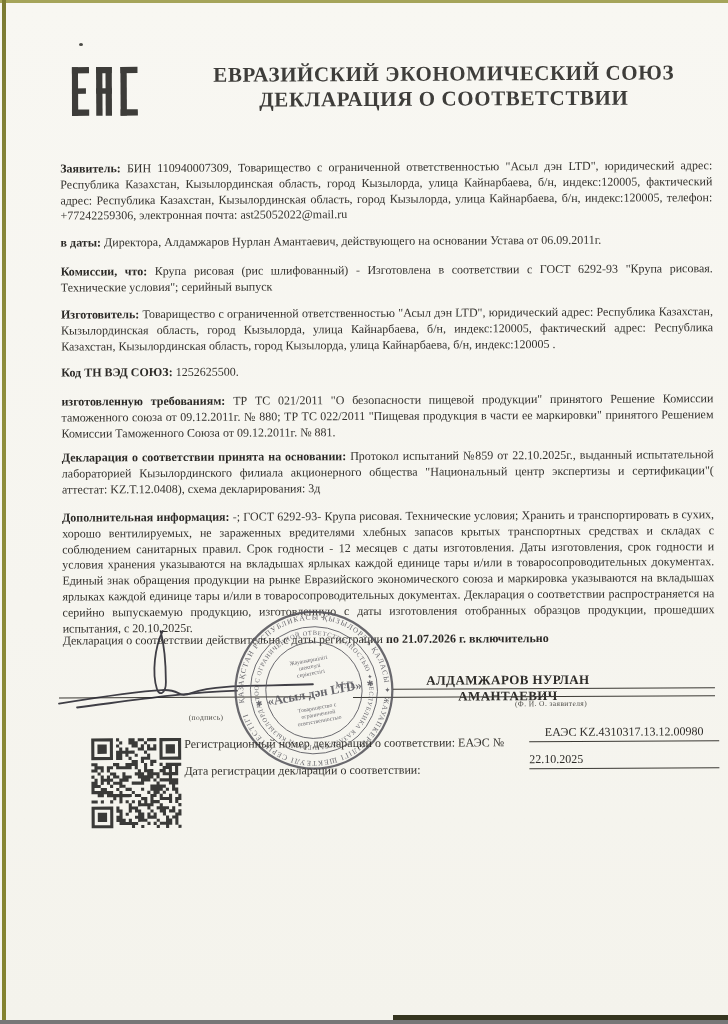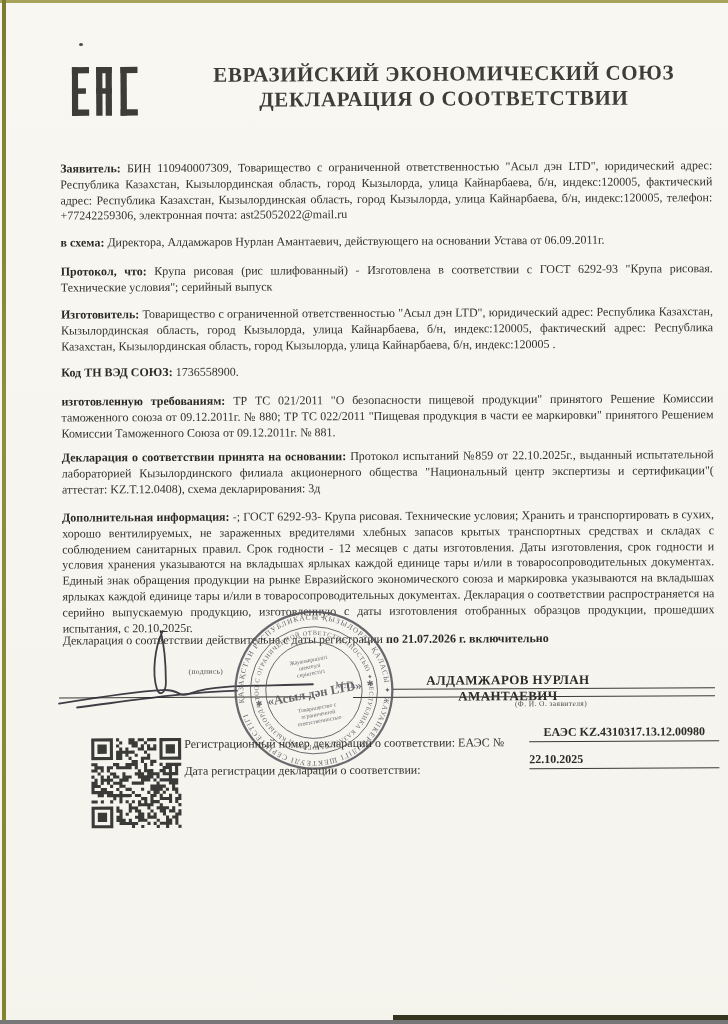--- a/index.html
+++ b/index.html
@@ -26,21 +26,21 @@
   .caption{position:absolute;font-size:7.5px;letter-spacing:.4px;color:#4c4a45;text-align:center;}
   .declarant{position:absolute;left:392px;width:230px;top:673px;text-align:center;
              font-weight:bold;font-size:13px;letter-spacing:.4px;color:#2e2c29;}
   .mp{position:absolute;left:334px;top:679px;font-size:10px;color:#4a4952;opacity:.75;}
   .sig{position:absolute;left:56px;top:626px;width:260px;height:85px;}
   .stamp{position:absolute;left:231px;top:608px;width:164px;height:164px;
          transform:rotate(-10deg);opacity:.88;}
   .qr{position:absolute;left:88px;top:735px;width:94px;height:94px;}
   
   .reg-label{position:absolute;left:183px;font-size:12px;color:#34322e;}
-  .reg-value{position:absolute;left:528px;width:190px;font-size:12px;font-weight:bold;
+  .reg-value{position:absolute;left:528px;width:190px;font-size:12px;font-weight:normal;
              color:#2e2c29;border-bottom:1.3px solid #3a3833;padding-bottom:1px;}
   .v-center{text-align:center;}
 </style>
 </head>
 <body>
 
 <div class="page">
   <div class="edge-top"></div>
   <div class="edge-left"></div>
   <div class="edge-bottom"></div>
@@ -66,38 +66,38 @@
       </svg>
     </div>
 
     <div class="title">
       <div>ЕВРАЗИЙСКИЙ ЭКОНОМИЧЕСКИЙ СОЮЗ</div>
       <div>ДЕКЛАРАЦИЯ О СООТВЕТСТВИИ</div>
     </div>
 
     <p class="para" style="top:148px"><b>Заявитель:</b> <span>БИН 110940007309, Товарищество с ограниченной ответственностью "Асыл дэн LTD", юридический адрес: Республика Казахстан, Кызылординская область, город Кызылорда, улица Кайнарбаева, б/н, индекс:120005, фактический адрес: Республика Казахстан, Кызылординская область, город Кызылорда, улица Кайнарбаева, б/н, индекс:120005, телефон: +77242259306, электронная почта: ast25052022@mail.ru</span></p>
 
-    <p class="para" style="top:222px"><b>в схема:</b> <span>Директора, Алдамжаров Нурлан Амантаевич, действующего на основании Устава от 06.09.2011г.</span></p>
+    <p class="para" style="top:222px"><b>в даты:</b> <span>Директора, Алдамжаров Нурлан Амантаевич, действующего на основании Устава от 06.09.2011г.</span></p>
 
-    <p class="para" style="top:251px"><b>Протокол, что:</b> <span>Крупа рисовая (рис шлифованный)  -  Изготовлена в соответствии с ГОСТ 6292-93 "Крупа рисовая. Технические условия";  серийный выпуск</span></p>
+    <p class="para" style="top:251px"><b>Комиссии, что:</b> <span>Крупа рисовая (рис шлифованный)  -  Изготовлена в соответствии с ГОСТ 6292-93 "Крупа рисовая. Технические условия";  серийный выпуск</span></p>
 
     <p class="para" style="top:294px"><b>Изготовитель:</b> <span>Товарищество с ограниченной ответственностью "Асыл дэн LTD", юридический адрес: Республика Казахстан, Кызылординская область, город Кызылорда, улица Кайнарбаева, б/н, индекс:120005, фактический адрес: Республика Казахстан, Кызылординская область, город Кызылорда, улица Кайнарбаева, б/н, индекс:120005 .</span></p>
 
-    <p class="para" style="top:352px"><b>Код ТН ВЭД СОЮЗ:</b> <span>1736558900.</span></p>
+    <p class="para" style="top:352px"><b>Код ТН ВЭД СОЮЗ:</b> <span>1252625500.</span></p>
 
     <p class="para" style="top:381px"><b>изготовленную требованиям:</b> <span>ТР ТС 021/2011 "О безопасности пищевой продукции" принятого Решение Комиссии таможенного союза от 09.12.2011г. № 880; ТР ТС 022/2011 "Пищевая продукция в части ее маркировки" принятого Решением Комиссии Таможенного Союза от 09.12.2011г. № 881.</span></p>
 
     <p class="para" style="top:437px"><b>Декларация о соответствии принята на основании:</b> <span>Протокол испытаний №859 от 22.10.2025г., выданный испытательной лабораторией Кызылординского филиала акционерного общества "Национальный центр экспертизы и сертификации"( аттестат: KZ.T.12.0408), схема декларирования: 3д</span></p>
 
     <p class="para" style="top:497px"><b>Дополнительная информация:</b> <span>-; ГОСТ 6292-93- Крупа рисовая. Технические условия; Хранить и транспортировать в сухих, хорошо вентилируемых, не зараженных вредителями хлебных запасов крытых транспортных средствах и складах с соблюдением санитарных правил. Срок годности - 12 месяцев с даты изготовления. Даты изготовления, срок годности и условия хранения указываются на вкладышах ярлыках каждой единице тары и/или в товаросопроводительных документах. Единый знак обращения продукции на рынке Евразийского экономического союза и маркировка указываются на вкладышах ярлыках каждой единице тары и/или в товаросопроводительных документах. Декларация о соответствии распространяется на серийно выпускаемую продукцию, изготовленную с даты изготовления отобранных образцов продукции, прошедших испытания, с 20.10.2025г.</span></p>
 
     <p class="para" style="top:620px"><span>Декларация о соответствии действительна с даты регистрации</span> <b>по 21.07.2026 г. включительно</b></p>
 
     <div class="rule" style="left:58px;top:696px;width:252px"></div>
-    <div class="caption" style="left:150px;top:666px;width:110px">(подпись)</div>
+    <div class="caption" style="left:150px;top:712px;width:110px">(подпись)</div>
 
     <div class="declarant">АЛДАМЖАРОВ НУРЛАН АМАНТАЕВИЧ</div>
     <div class="rule" style="left:392px;top:689px;width:322px"></div>
     <div class="rule" style="left:352px;top:697px;width:362px;border-bottom-width:1px"></div>
     <div class="caption" style="left:440px;top:700px;width:220px">(Ф. И. О. заявителя)</div>
 
     <div class="mp">М.П.</div>
 
     <svg class="sig" viewBox="0 0 260 85">
       <g fill="none" stroke="#2c2b33" stroke-width="1.8" stroke-linecap="round" opacity=".9">
@@ -137,16 +137,16 @@
     </svg>
 
     <svg class="qr" id="qr-svg" viewBox="0 0 94 94">
         <path d="M26.8 2.0h3.1v3.1h-3.1zM39.2 2.0h3.1v3.1h-3.1zM42.3 2.0h3.1v3.1h-3.1zM48.5 2.0h3.1v3.1h-3.1zM51.6 2.0h3.1v3.1h-3.1zM57.8 2.0h3.1v3.1h-3.1zM60.9 2.0h3.1v3.1h-3.1zM64.0 2.0h3.1v3.1h-3.1zM29.9 5.1h3.1v3.1h-3.1zM39.2 5.1h3.1v3.1h-3.1zM42.3 5.1h3.1v3.1h-3.1zM45.4 5.1h3.1v3.1h-3.1zM54.7 5.1h3.1v3.1h-3.1zM26.8 8.2h3.1v3.1h-3.1zM42.3 8.2h3.1v3.1h-3.1zM45.4 8.2h3.1v3.1h-3.1zM51.6 8.2h3.1v3.1h-3.1zM57.8 8.2h3.1v3.1h-3.1zM64.0 8.2h3.1v3.1h-3.1zM29.9 11.3h3.1v3.1h-3.1zM36.1 11.3h3.1v3.1h-3.1zM48.5 11.3h3.1v3.1h-3.1zM51.6 11.3h3.1v3.1h-3.1zM57.8 11.3h3.1v3.1h-3.1zM60.9 11.3h3.1v3.1h-3.1zM64.0 11.3h3.1v3.1h-3.1zM26.8 14.4h3.1v3.1h-3.1zM29.9 14.4h3.1v3.1h-3.1zM33.0 14.4h3.1v3.1h-3.1zM36.1 14.4h3.1v3.1h-3.1zM39.2 14.4h3.1v3.1h-3.1zM42.3 14.4h3.1v3.1h-3.1zM54.7 14.4h3.1v3.1h-3.1zM26.8 17.5h3.1v3.1h-3.1zM29.9 17.5h3.1v3.1h-3.1zM36.1 17.5h3.1v3.1h-3.1zM45.4 17.5h3.1v3.1h-3.1zM57.8 17.5h3.1v3.1h-3.1zM26.8 20.6h3.1v3.1h-3.1zM29.9 20.6h3.1v3.1h-3.1zM39.2 20.6h3.1v3.1h-3.1zM51.6 20.6h3.1v3.1h-3.1zM54.7 20.6h3.1v3.1h-3.1zM57.8 20.6h3.1v3.1h-3.1zM42.3 23.7h3.1v3.1h-3.1zM45.4 23.7h3.1v3.1h-3.1zM51.6 23.7h3.1v3.1h-3.1zM60.9 23.7h3.1v3.1h-3.1zM64.0 23.7h3.1v3.1h-3.1zM2.0 26.8h3.1v3.1h-3.1zM5.1 26.8h3.1v3.1h-3.1zM23.7 26.8h3.1v3.1h-3.1zM26.8 26.8h3.1v3.1h-3.1zM36.1 26.8h3.1v3.1h-3.1zM39.2 26.8h3.1v3.1h-3.1zM42.3 26.8h3.1v3.1h-3.1zM45.4 26.8h3.1v3.1h-3.1zM54.7 26.8h3.1v3.1h-3.1zM60.9 26.8h3.1v3.1h-3.1zM70.2 26.8h3.1v3.1h-3.1zM76.4 26.8h3.1v3.1h-3.1zM79.5 26.8h3.1v3.1h-3.1zM82.6 26.8h3.1v3.1h-3.1zM85.7 26.8h3.1v3.1h-3.1zM88.8 26.8h3.1v3.1h-3.1zM5.1 29.9h3.1v3.1h-3.1zM8.2 29.9h3.1v3.1h-3.1zM11.3 29.9h3.1v3.1h-3.1zM17.5 29.9h3.1v3.1h-3.1zM20.6 29.9h3.1v3.1h-3.1zM26.8 29.9h3.1v3.1h-3.1zM29.9 29.9h3.1v3.1h-3.1zM33.0 29.9h3.1v3.1h-3.1zM36.1 29.9h3.1v3.1h-3.1zM39.2 29.9h3.1v3.1h-3.1zM45.4 29.9h3.1v3.1h-3.1zM54.7 29.9h3.1v3.1h-3.1zM73.3 29.9h3.1v3.1h-3.1zM76.4 29.9h3.1v3.1h-3.1zM79.5 29.9h3.1v3.1h-3.1zM85.7 29.9h3.1v3.1h-3.1zM2.0 33.0h3.1v3.1h-3.1zM5.1 33.0h3.1v3.1h-3.1zM11.3 33.0h3.1v3.1h-3.1zM17.5 33.0h3.1v3.1h-3.1zM48.5 33.0h3.1v3.1h-3.1zM54.7 33.0h3.1v3.1h-3.1zM57.8 33.0h3.1v3.1h-3.1zM60.9 33.0h3.1v3.1h-3.1zM70.2 33.0h3.1v3.1h-3.1zM73.3 33.0h3.1v3.1h-3.1zM79.5 33.0h3.1v3.1h-3.1zM85.7 33.0h3.1v3.1h-3.1zM8.2 36.1h3.1v3.1h-3.1zM20.6 36.1h3.1v3.1h-3.1zM23.7 36.1h3.1v3.1h-3.1zM33.0 36.1h3.1v3.1h-3.1zM45.4 36.1h3.1v3.1h-3.1zM48.5 36.1h3.1v3.1h-3.1zM51.6 36.1h3.1v3.1h-3.1zM57.8 36.1h3.1v3.1h-3.1zM60.9 36.1h3.1v3.1h-3.1zM64.0 36.1h3.1v3.1h-3.1zM67.1 36.1h3.1v3.1h-3.1zM73.3 36.1h3.1v3.1h-3.1zM76.4 36.1h3.1v3.1h-3.1zM79.5 36.1h3.1v3.1h-3.1zM82.6 36.1h3.1v3.1h-3.1zM85.7 36.1h3.1v3.1h-3.1zM2.0 39.2h3.1v3.1h-3.1zM11.3 39.2h3.1v3.1h-3.1zM17.5 39.2h3.1v3.1h-3.1zM23.7 39.2h3.1v3.1h-3.1zM26.8 39.2h3.1v3.1h-3.1zM33.0 39.2h3.1v3.1h-3.1zM36.1 39.2h3.1v3.1h-3.1zM39.2 39.2h3.1v3.1h-3.1zM48.5 39.2h3.1v3.1h-3.1zM51.6 39.2h3.1v3.1h-3.1zM54.7 39.2h3.1v3.1h-3.1zM57.8 39.2h3.1v3.1h-3.1zM60.9 39.2h3.1v3.1h-3.1zM67.1 39.2h3.1v3.1h-3.1zM79.5 39.2h3.1v3.1h-3.1zM5.1 42.3h3.1v3.1h-3.1zM11.3 42.3h3.1v3.1h-3.1zM14.4 42.3h3.1v3.1h-3.1zM17.5 42.3h3.1v3.1h-3.1zM20.6 42.3h3.1v3.1h-3.1zM29.9 42.3h3.1v3.1h-3.1zM33.0 42.3h3.1v3.1h-3.1zM36.1 42.3h3.1v3.1h-3.1zM51.6 42.3h3.1v3.1h-3.1zM54.7 42.3h3.1v3.1h-3.1zM57.8 42.3h3.1v3.1h-3.1zM64.0 42.3h3.1v3.1h-3.1zM70.2 42.3h3.1v3.1h-3.1zM73.3 42.3h3.1v3.1h-3.1zM76.4 42.3h3.1v3.1h-3.1zM79.5 42.3h3.1v3.1h-3.1zM82.6 42.3h3.1v3.1h-3.1zM85.7 42.3h3.1v3.1h-3.1zM2.0 45.4h3.1v3.1h-3.1zM5.1 45.4h3.1v3.1h-3.1zM11.3 45.4h3.1v3.1h-3.1zM17.5 45.4h3.1v3.1h-3.1zM23.7 45.4h3.1v3.1h-3.1zM26.8 45.4h3.1v3.1h-3.1zM29.9 45.4h3.1v3.1h-3.1zM42.3 45.4h3.1v3.1h-3.1zM45.4 45.4h3.1v3.1h-3.1zM48.5 45.4h3.1v3.1h-3.1zM51.6 45.4h3.1v3.1h-3.1zM67.1 45.4h3.1v3.1h-3.1zM79.5 45.4h3.1v3.1h-3.1zM82.6 45.4h3.1v3.1h-3.1zM85.7 45.4h3.1v3.1h-3.1zM2.0 48.5h3.1v3.1h-3.1zM5.1 48.5h3.1v3.1h-3.1zM8.2 48.5h3.1v3.1h-3.1zM20.6 48.5h3.1v3.1h-3.1zM29.9 48.5h3.1v3.1h-3.1zM33.0 48.5h3.1v3.1h-3.1zM60.9 48.5h3.1v3.1h-3.1zM64.0 48.5h3.1v3.1h-3.1zM67.1 48.5h3.1v3.1h-3.1zM70.2 48.5h3.1v3.1h-3.1zM73.3 48.5h3.1v3.1h-3.1zM82.6 48.5h3.1v3.1h-3.1zM2.0 51.6h3.1v3.1h-3.1zM11.3 51.6h3.1v3.1h-3.1zM14.4 51.6h3.1v3.1h-3.1zM26.8 51.6h3.1v3.1h-3.1zM36.1 51.6h3.1v3.1h-3.1zM39.2 51.6h3.1v3.1h-3.1zM51.6 51.6h3.1v3.1h-3.1zM60.9 51.6h3.1v3.1h-3.1zM64.0 51.6h3.1v3.1h-3.1zM67.1 51.6h3.1v3.1h-3.1zM70.2 51.6h3.1v3.1h-3.1zM76.4 51.6h3.1v3.1h-3.1zM82.6 51.6h3.1v3.1h-3.1zM85.7 51.6h3.1v3.1h-3.1zM2.0 54.7h3.1v3.1h-3.1zM5.1 54.7h3.1v3.1h-3.1zM8.2 54.7h3.1v3.1h-3.1zM11.3 54.7h3.1v3.1h-3.1zM14.4 54.7h3.1v3.1h-3.1zM17.5 54.7h3.1v3.1h-3.1zM20.6 54.7h3.1v3.1h-3.1zM29.9 54.7h3.1v3.1h-3.1zM42.3 54.7h3.1v3.1h-3.1zM57.8 54.7h3.1v3.1h-3.1zM64.0 54.7h3.1v3.1h-3.1zM67.1 54.7h3.1v3.1h-3.1zM73.3 54.7h3.1v3.1h-3.1zM85.7 54.7h3.1v3.1h-3.1zM8.2 57.8h3.1v3.1h-3.1zM11.3 57.8h3.1v3.1h-3.1zM17.5 57.8h3.1v3.1h-3.1zM20.6 57.8h3.1v3.1h-3.1zM23.7 57.8h3.1v3.1h-3.1zM26.8 57.8h3.1v3.1h-3.1zM29.9 57.8h3.1v3.1h-3.1zM33.0 57.8h3.1v3.1h-3.1zM36.1 57.8h3.1v3.1h-3.1zM39.2 57.8h3.1v3.1h-3.1zM45.4 57.8h3.1v3.1h-3.1zM48.5 57.8h3.1v3.1h-3.1zM60.9 57.8h3.1v3.1h-3.1zM64.0 57.8h3.1v3.1h-3.1zM70.2 57.8h3.1v3.1h-3.1zM79.5 57.8h3.1v3.1h-3.1zM88.8 57.8h3.1v3.1h-3.1zM23.7 60.9h3.1v3.1h-3.1zM29.9 60.9h3.1v3.1h-3.1zM51.6 60.9h3.1v3.1h-3.1zM54.7 60.9h3.1v3.1h-3.1zM60.9 60.9h3.1v3.1h-3.1zM70.2 60.9h3.1v3.1h-3.1zM73.3 60.9h3.1v3.1h-3.1zM76.4 60.9h3.1v3.1h-3.1zM79.5 60.9h3.1v3.1h-3.1zM85.7 60.9h3.1v3.1h-3.1zM88.8 60.9h3.1v3.1h-3.1zM2.0 64.0h3.1v3.1h-3.1zM5.1 64.0h3.1v3.1h-3.1zM11.3 64.0h3.1v3.1h-3.1zM20.6 64.0h3.1v3.1h-3.1zM29.9 64.0h3.1v3.1h-3.1zM36.1 64.0h3.1v3.1h-3.1zM42.3 64.0h3.1v3.1h-3.1zM48.5 64.0h3.1v3.1h-3.1zM54.7 64.0h3.1v3.1h-3.1zM60.9 64.0h3.1v3.1h-3.1zM64.0 64.0h3.1v3.1h-3.1zM67.1 64.0h3.1v3.1h-3.1zM79.5 64.0h3.1v3.1h-3.1zM85.7 64.0h3.1v3.1h-3.1zM39.2 67.1h3.1v3.1h-3.1zM48.5 67.1h3.1v3.1h-3.1zM51.6 67.1h3.1v3.1h-3.1zM54.7 67.1h3.1v3.1h-3.1zM57.8 67.1h3.1v3.1h-3.1zM60.9 67.1h3.1v3.1h-3.1zM70.2 67.1h3.1v3.1h-3.1zM88.8 67.1h3.1v3.1h-3.1zM26.8 70.2h3.1v3.1h-3.1zM39.2 70.2h3.1v3.1h-3.1zM42.3 70.2h3.1v3.1h-3.1zM45.4 70.2h3.1v3.1h-3.1zM57.8 70.2h3.1v3.1h-3.1zM67.1 70.2h3.1v3.1h-3.1zM70.2 70.2h3.1v3.1h-3.1zM73.3 70.2h3.1v3.1h-3.1zM76.4 70.2h3.1v3.1h-3.1zM82.6 70.2h3.1v3.1h-3.1zM26.8 73.3h3.1v3.1h-3.1zM29.9 73.3h3.1v3.1h-3.1zM39.2 73.3h3.1v3.1h-3.1zM45.4 73.3h3.1v3.1h-3.1zM48.5 73.3h3.1v3.1h-3.1zM60.9 73.3h3.1v3.1h-3.1zM70.2 73.3h3.1v3.1h-3.1zM73.3 73.3h3.1v3.1h-3.1zM79.5 73.3h3.1v3.1h-3.1zM82.6 73.3h3.1v3.1h-3.1zM88.8 73.3h3.1v3.1h-3.1zM29.9 76.4h3.1v3.1h-3.1zM36.1 76.4h3.1v3.1h-3.1zM48.5 76.4h3.1v3.1h-3.1zM51.6 76.4h3.1v3.1h-3.1zM57.8 76.4h3.1v3.1h-3.1zM64.0 76.4h3.1v3.1h-3.1zM73.3 76.4h3.1v3.1h-3.1zM85.7 76.4h3.1v3.1h-3.1zM88.8 76.4h3.1v3.1h-3.1zM26.8 79.5h3.1v3.1h-3.1zM29.9 79.5h3.1v3.1h-3.1zM45.4 79.5h3.1v3.1h-3.1zM48.5 79.5h3.1v3.1h-3.1zM51.6 79.5h3.1v3.1h-3.1zM57.8 79.5h3.1v3.1h-3.1zM60.9 79.5h3.1v3.1h-3.1zM64.0 79.5h3.1v3.1h-3.1zM76.4 79.5h3.1v3.1h-3.1zM82.6 79.5h3.1v3.1h-3.1zM85.7 79.5h3.1v3.1h-3.1zM26.8 82.6h3.1v3.1h-3.1zM29.9 82.6h3.1v3.1h-3.1zM33.0 82.6h3.1v3.1h-3.1zM39.2 82.6h3.1v3.1h-3.1zM48.5 82.6h3.1v3.1h-3.1zM51.6 82.6h3.1v3.1h-3.1zM54.7 82.6h3.1v3.1h-3.1zM67.1 82.6h3.1v3.1h-3.1zM76.4 82.6h3.1v3.1h-3.1zM79.5 82.6h3.1v3.1h-3.1zM85.7 82.6h3.1v3.1h-3.1zM29.9 85.7h3.1v3.1h-3.1zM33.0 85.7h3.1v3.1h-3.1zM36.1 85.7h3.1v3.1h-3.1zM39.2 85.7h3.1v3.1h-3.1zM42.3 85.7h3.1v3.1h-3.1zM45.4 85.7h3.1v3.1h-3.1zM57.8 85.7h3.1v3.1h-3.1zM64.0 85.7h3.1v3.1h-3.1zM70.2 85.7h3.1v3.1h-3.1zM73.3 85.7h3.1v3.1h-3.1zM76.4 85.7h3.1v3.1h-3.1zM79.5 85.7h3.1v3.1h-3.1zM85.7 85.7h3.1v3.1h-3.1zM42.3 88.8h3.1v3.1h-3.1zM51.6 88.8h3.1v3.1h-3.1zM67.1 88.8h3.1v3.1h-3.1zM76.4 88.8h3.1v3.1h-3.1zM88.8 88.8h3.1v3.1h-3.1zM2 2h21.7v21.7h-21.7z M5.1 5.1h15.5v15.5h-15.5z M8.2 8.2h9.3v9.3h-9.3zM70.2 2h21.7v21.7h-21.7z M73.3 5.1h15.5v15.5h-15.5z M76.4 8.2h9.3v9.3h-9.3zM2 70.2h21.7v21.7h-21.7z M5.1 73.3h15.5v15.5h-15.5z M8.2 76.4h9.3v9.3h-9.3z" fill="#3a3a38" fill-rule="evenodd"></path>
       </svg>
 
     <div class="reg-label" style="top:736px">Регистрационный номер декларации о соответствии: ЕАЭС №</div>
     <div class="reg-value v-center" style="top:726px">ЕАЭС KZ.4310317.13.12.00980</div>
 
     <div class="reg-label" style="top:763px">Дата регистрации декларации о соответствии:</div>
-    <div class="reg-value" style="top:753px;font-weight:bold">22.10.2025</div>
+    <div class="reg-value" style="top:753px;font-weight:normal">22.10.2025</div>
 
   </div>
 </div>
 
 </body></html>

